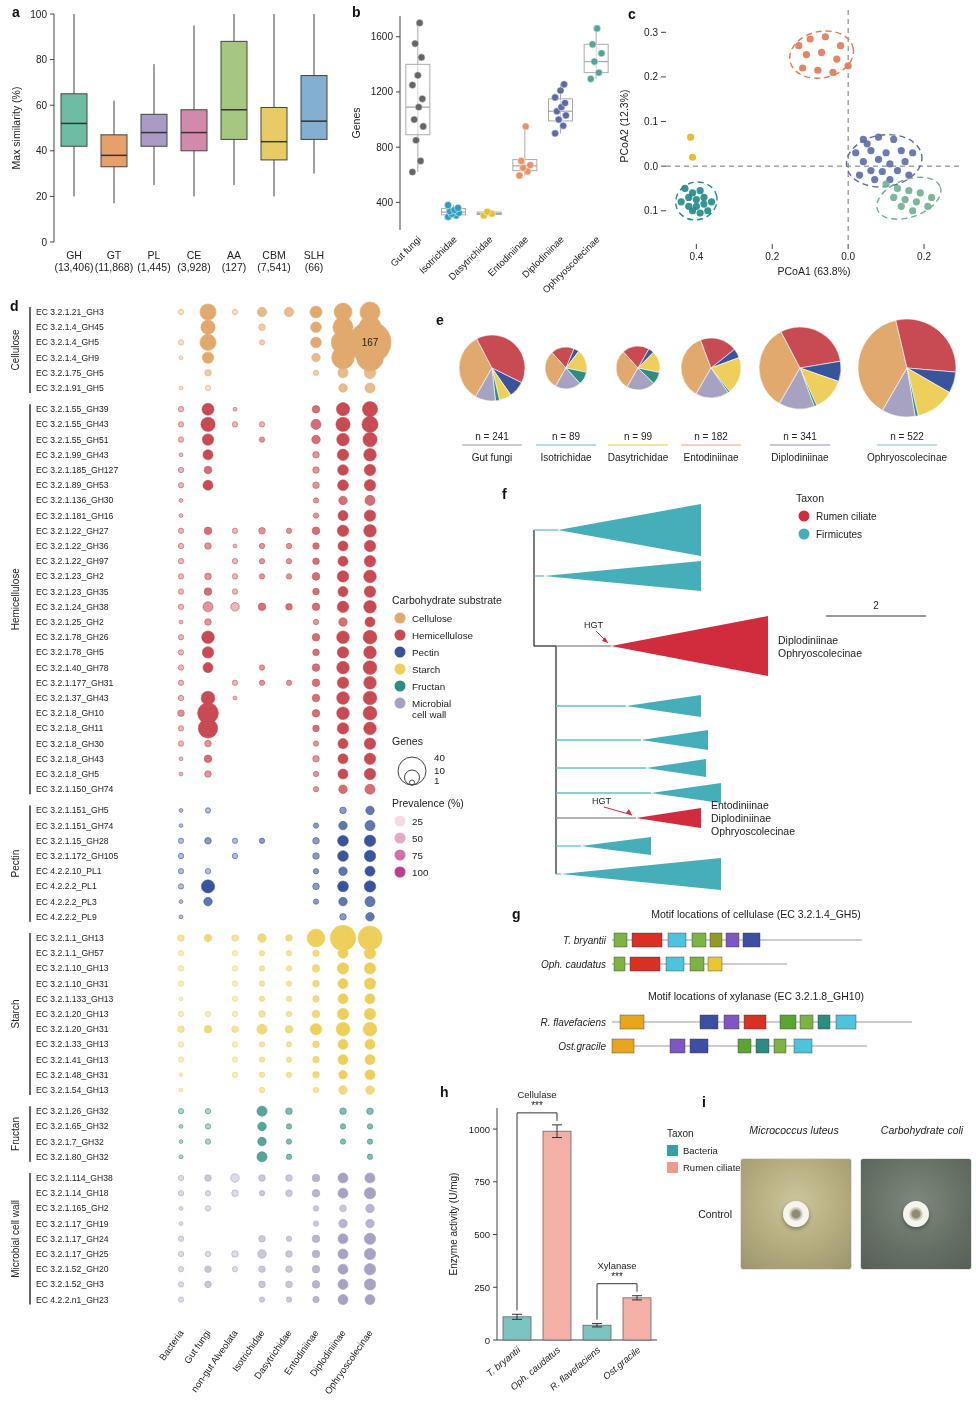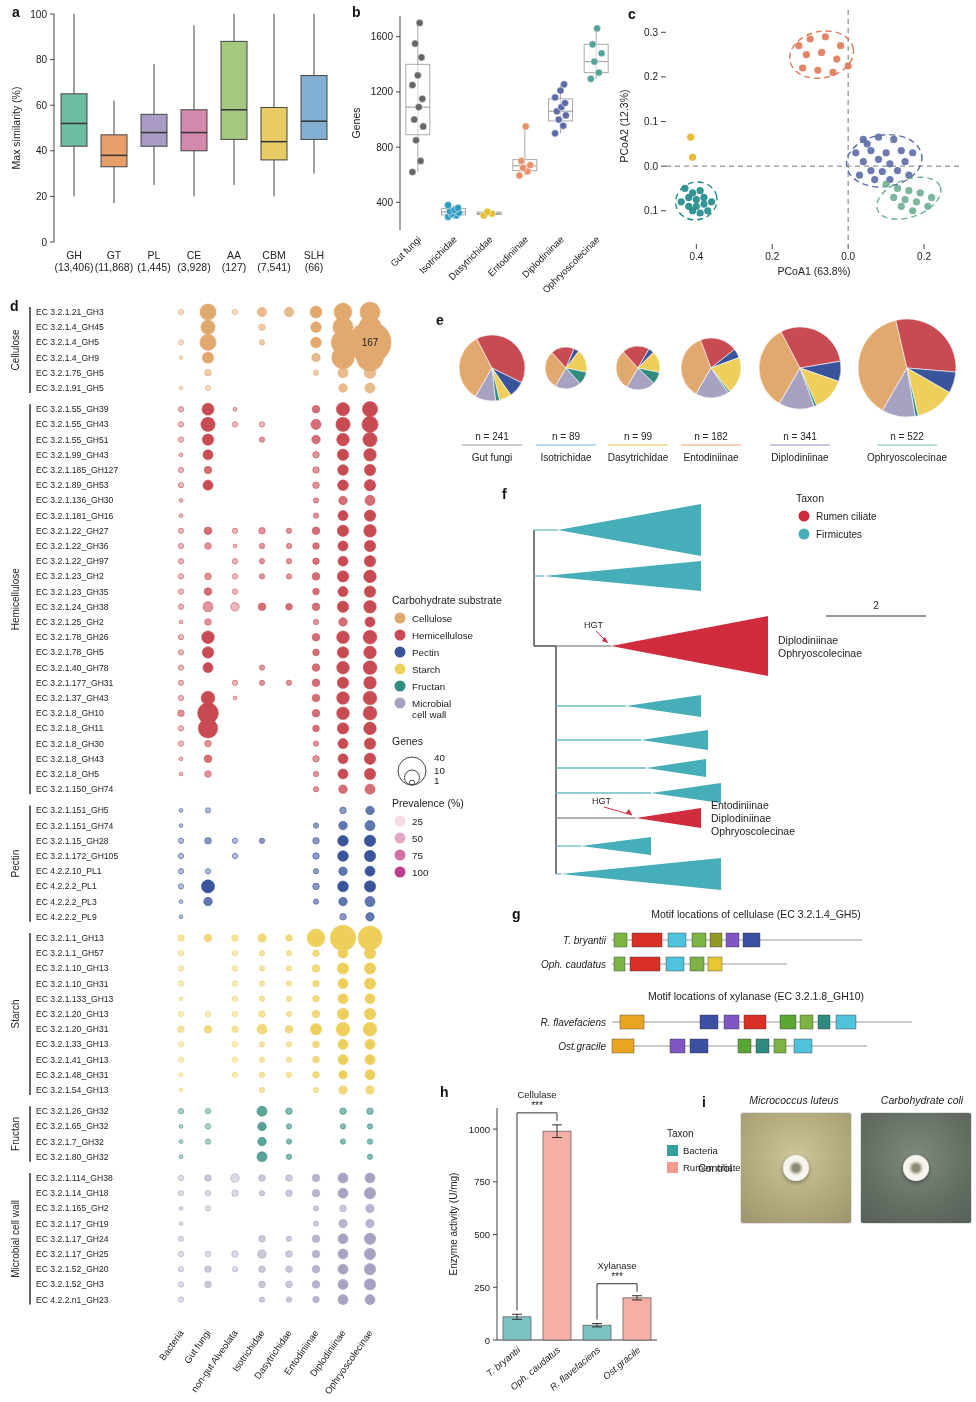--- a/index.html
+++ b/index.html
@@ -2,23 +2,23 @@
 <html><head>
 <meta charset="utf-8">
 <style>
 *{margin:0;padding:0;box-sizing:border-box}
 body{font-family:"Liberation Sans",sans-serif;background:#fff}
 #page{position:relative;width:976px;height:1402px;background:#fff;overflow:hidden}
 .panel{position:absolute}
 .plabel{position:absolute;font-size:14px;font-weight:700;color:#111;z-index:5}
 svg{display:block;overflow:visible}
 svg text{font-family:"Liberation Sans",sans-serif;fill:#222}
-.pi-titles{display:flex;margin-left:52px;gap:20px;margin-top:2px}
+.pi-titles{display:flex;margin-left:52px;gap:20px;margin-top:32px}
 .pi-title{width:112px;text-align:center;font-style:italic;font-size:10.5px;color:#222}
-.pi-row{display:flex;align-items:center;gap:8px;margin-top:6px}
+.pi-row{display:flex;align-items:center;gap:8px;margin-top:22px}
 .pi-rowlabel{width:44px;font-size:10.5px;text-align:right;color:#222}
 .photo{width:112px;height:112px;position:relative;border-radius:3px;border:1px solid #e2e2e2}
 .photo-ml{background:radial-gradient(circle at 50% 40%, #cdc69b, #b3ab7e 55%, #9c956c)}
 .photo-ec{background:radial-gradient(circle at 50% 40%, #7f8a7e, #646e62 60%, #56605a)}
 .well{position:absolute;left:50%;top:50%;transform:translate(-50%,-50%);width:26px;height:26px;border-radius:50%;background:radial-gradient(circle,#8f8a75 35%,#d9d5c6 60%);border:6px solid #f5f4ef;box-shadow:0 2px 4px rgba(0,0,0,.35)}
 .halo{position:absolute;left:50%;top:50%;transform:translate(-50%,-50%);width:96px;height:96px;border-radius:50%;background:radial-gradient(circle, rgba(56,52,30,0) 16%, rgba(56,52,30,.55) 30%, rgba(56,52,30,.25) 46%, rgba(56,52,30,0) 64%)}
 .halo-ec{background:radial-gradient(circle, rgba(18,22,18,0) 16%, rgba(18,22,18,.5) 28%, rgba(18,22,18,.2) 42%, rgba(18,22,18,0) 58%)}
 </style>
 </head>
 <body>

